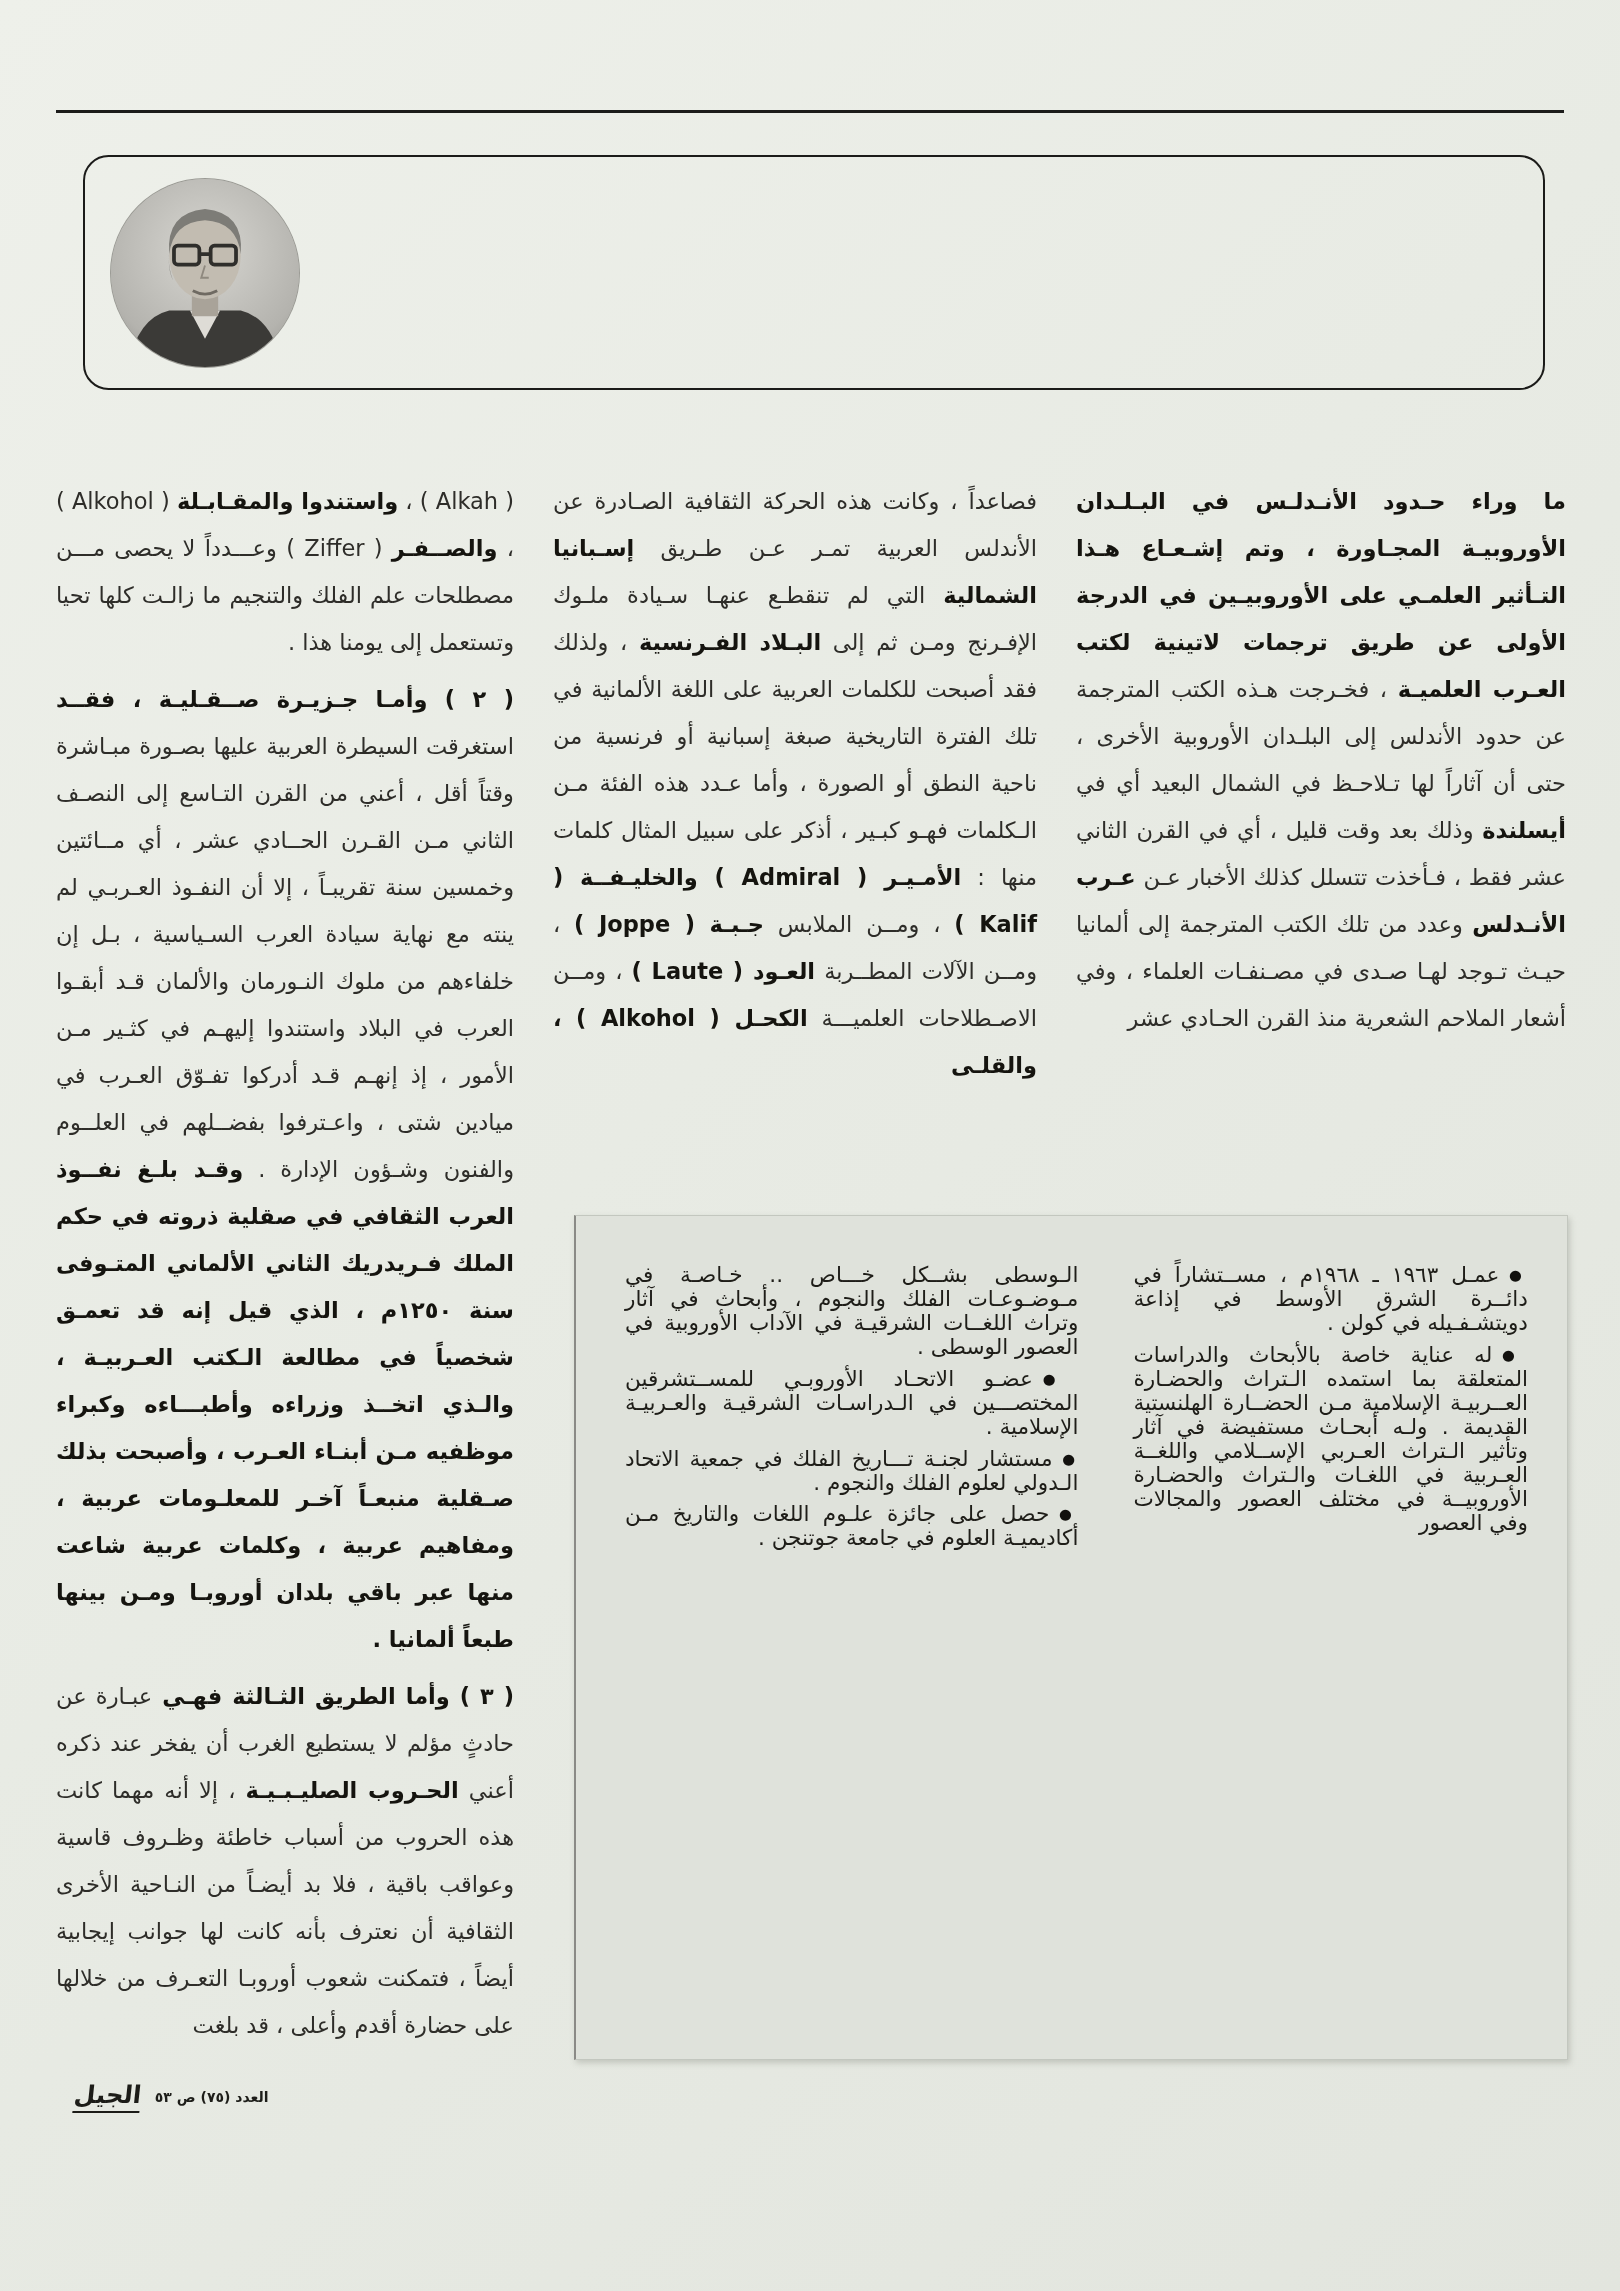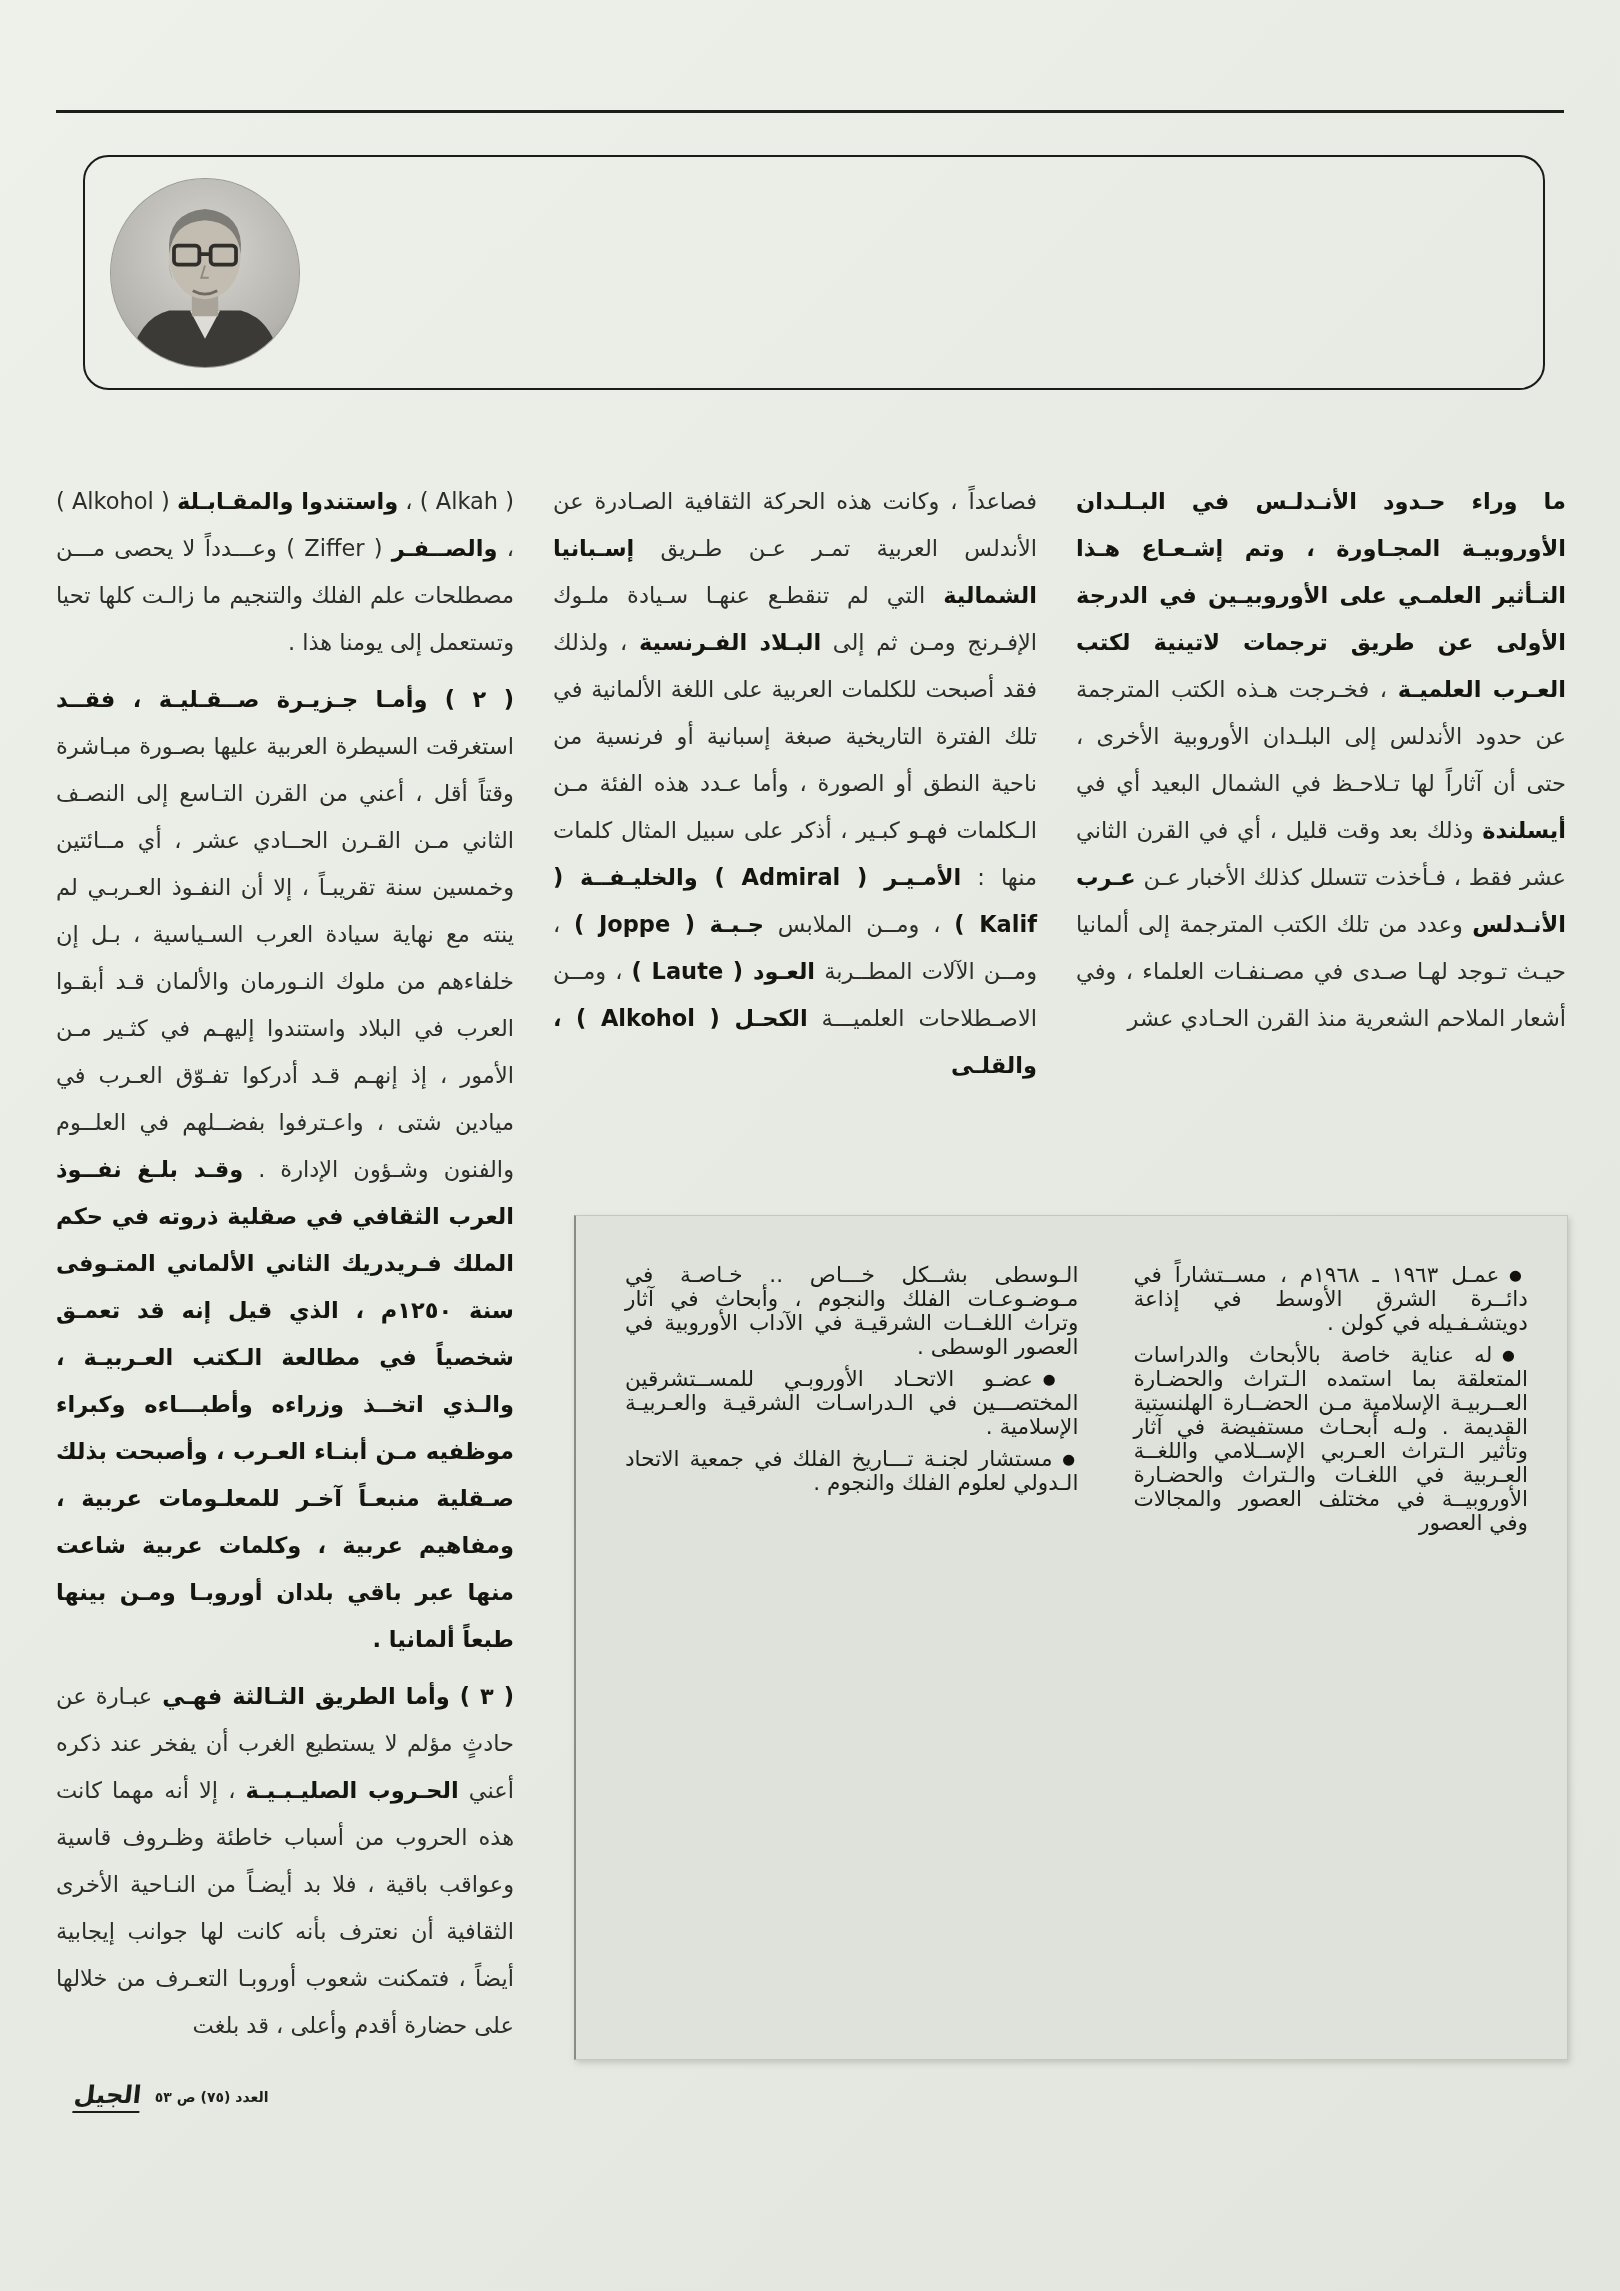--- a/index.html
+++ b/index.html
@@ -142,20 +142,23 @@
     <div class="bio-col bio-col-left">
       <p class="bio-item">
         <span>الـوسطى بشــكل خـــاص .. خـاصـة في مـوضـوعـات الفلك والنجوم ، وأبحاث في آثار وتراث اللغــات الشرقيـة في الآداب الأوروبية في العصور الوسطى .</span>
       </p>
       <p class="bio-item">
         <span class="bullet">●</span><span>عضـو الاتحـاد الأوروبـي للمســتشرقين المختصـــين في الـدراسـات الشرقيـة والعـربيـة الإسلامية .</span>
       </p>
       <p class="bio-item">
         <span class="bullet">●</span><span>مستشار لجنـة تـــاريخ الفلك في جمعية الاتحاد الـدولي لعلوم الفلك والنجوم .</span>
       </p>
+      <p class="bio-item">
+        <span class="bullet">●</span><span>حصل على جائزة علـوم اللغات والتاريخ مـن أكاديميـة العلوم في جامعة جوتنجن .</span>
+      </p>
     </div>
 
   </div>
 </div>
 
 <div class="footer">
   <span class="footer-logo">الجيل</span>
   <span class="footer-text">العدد (٧٥) ص ٥٣</span>
 </div>
 

